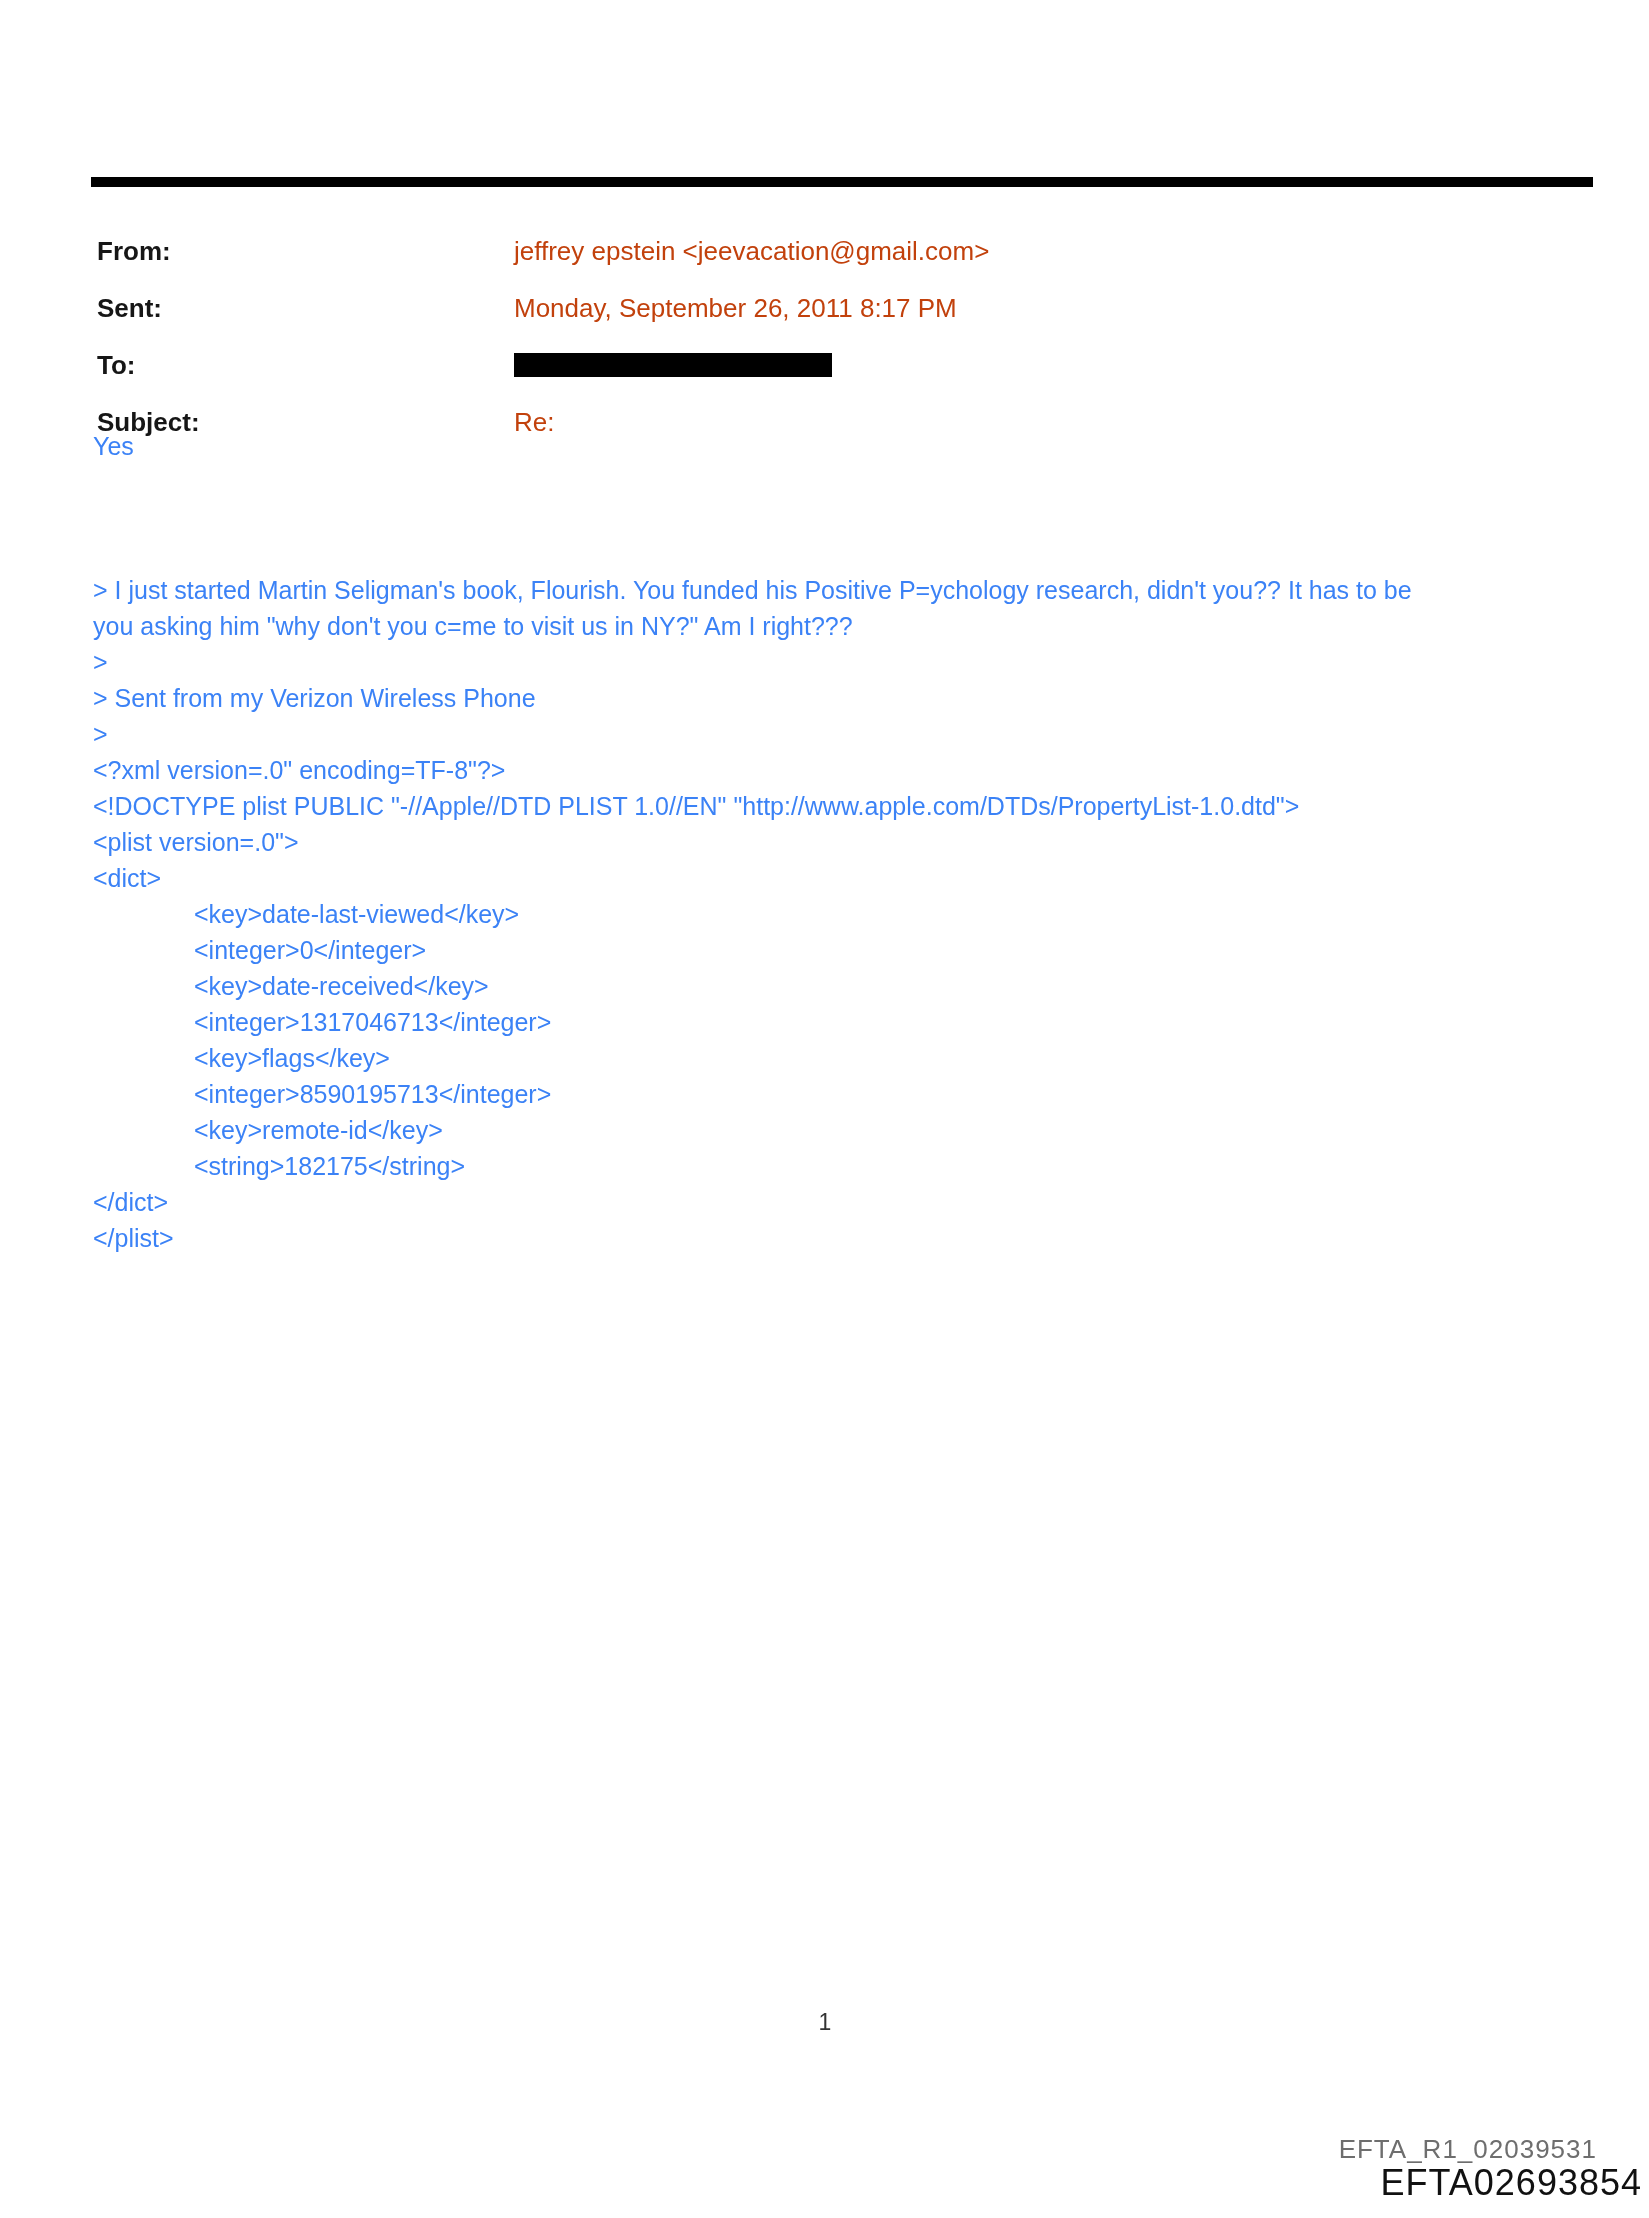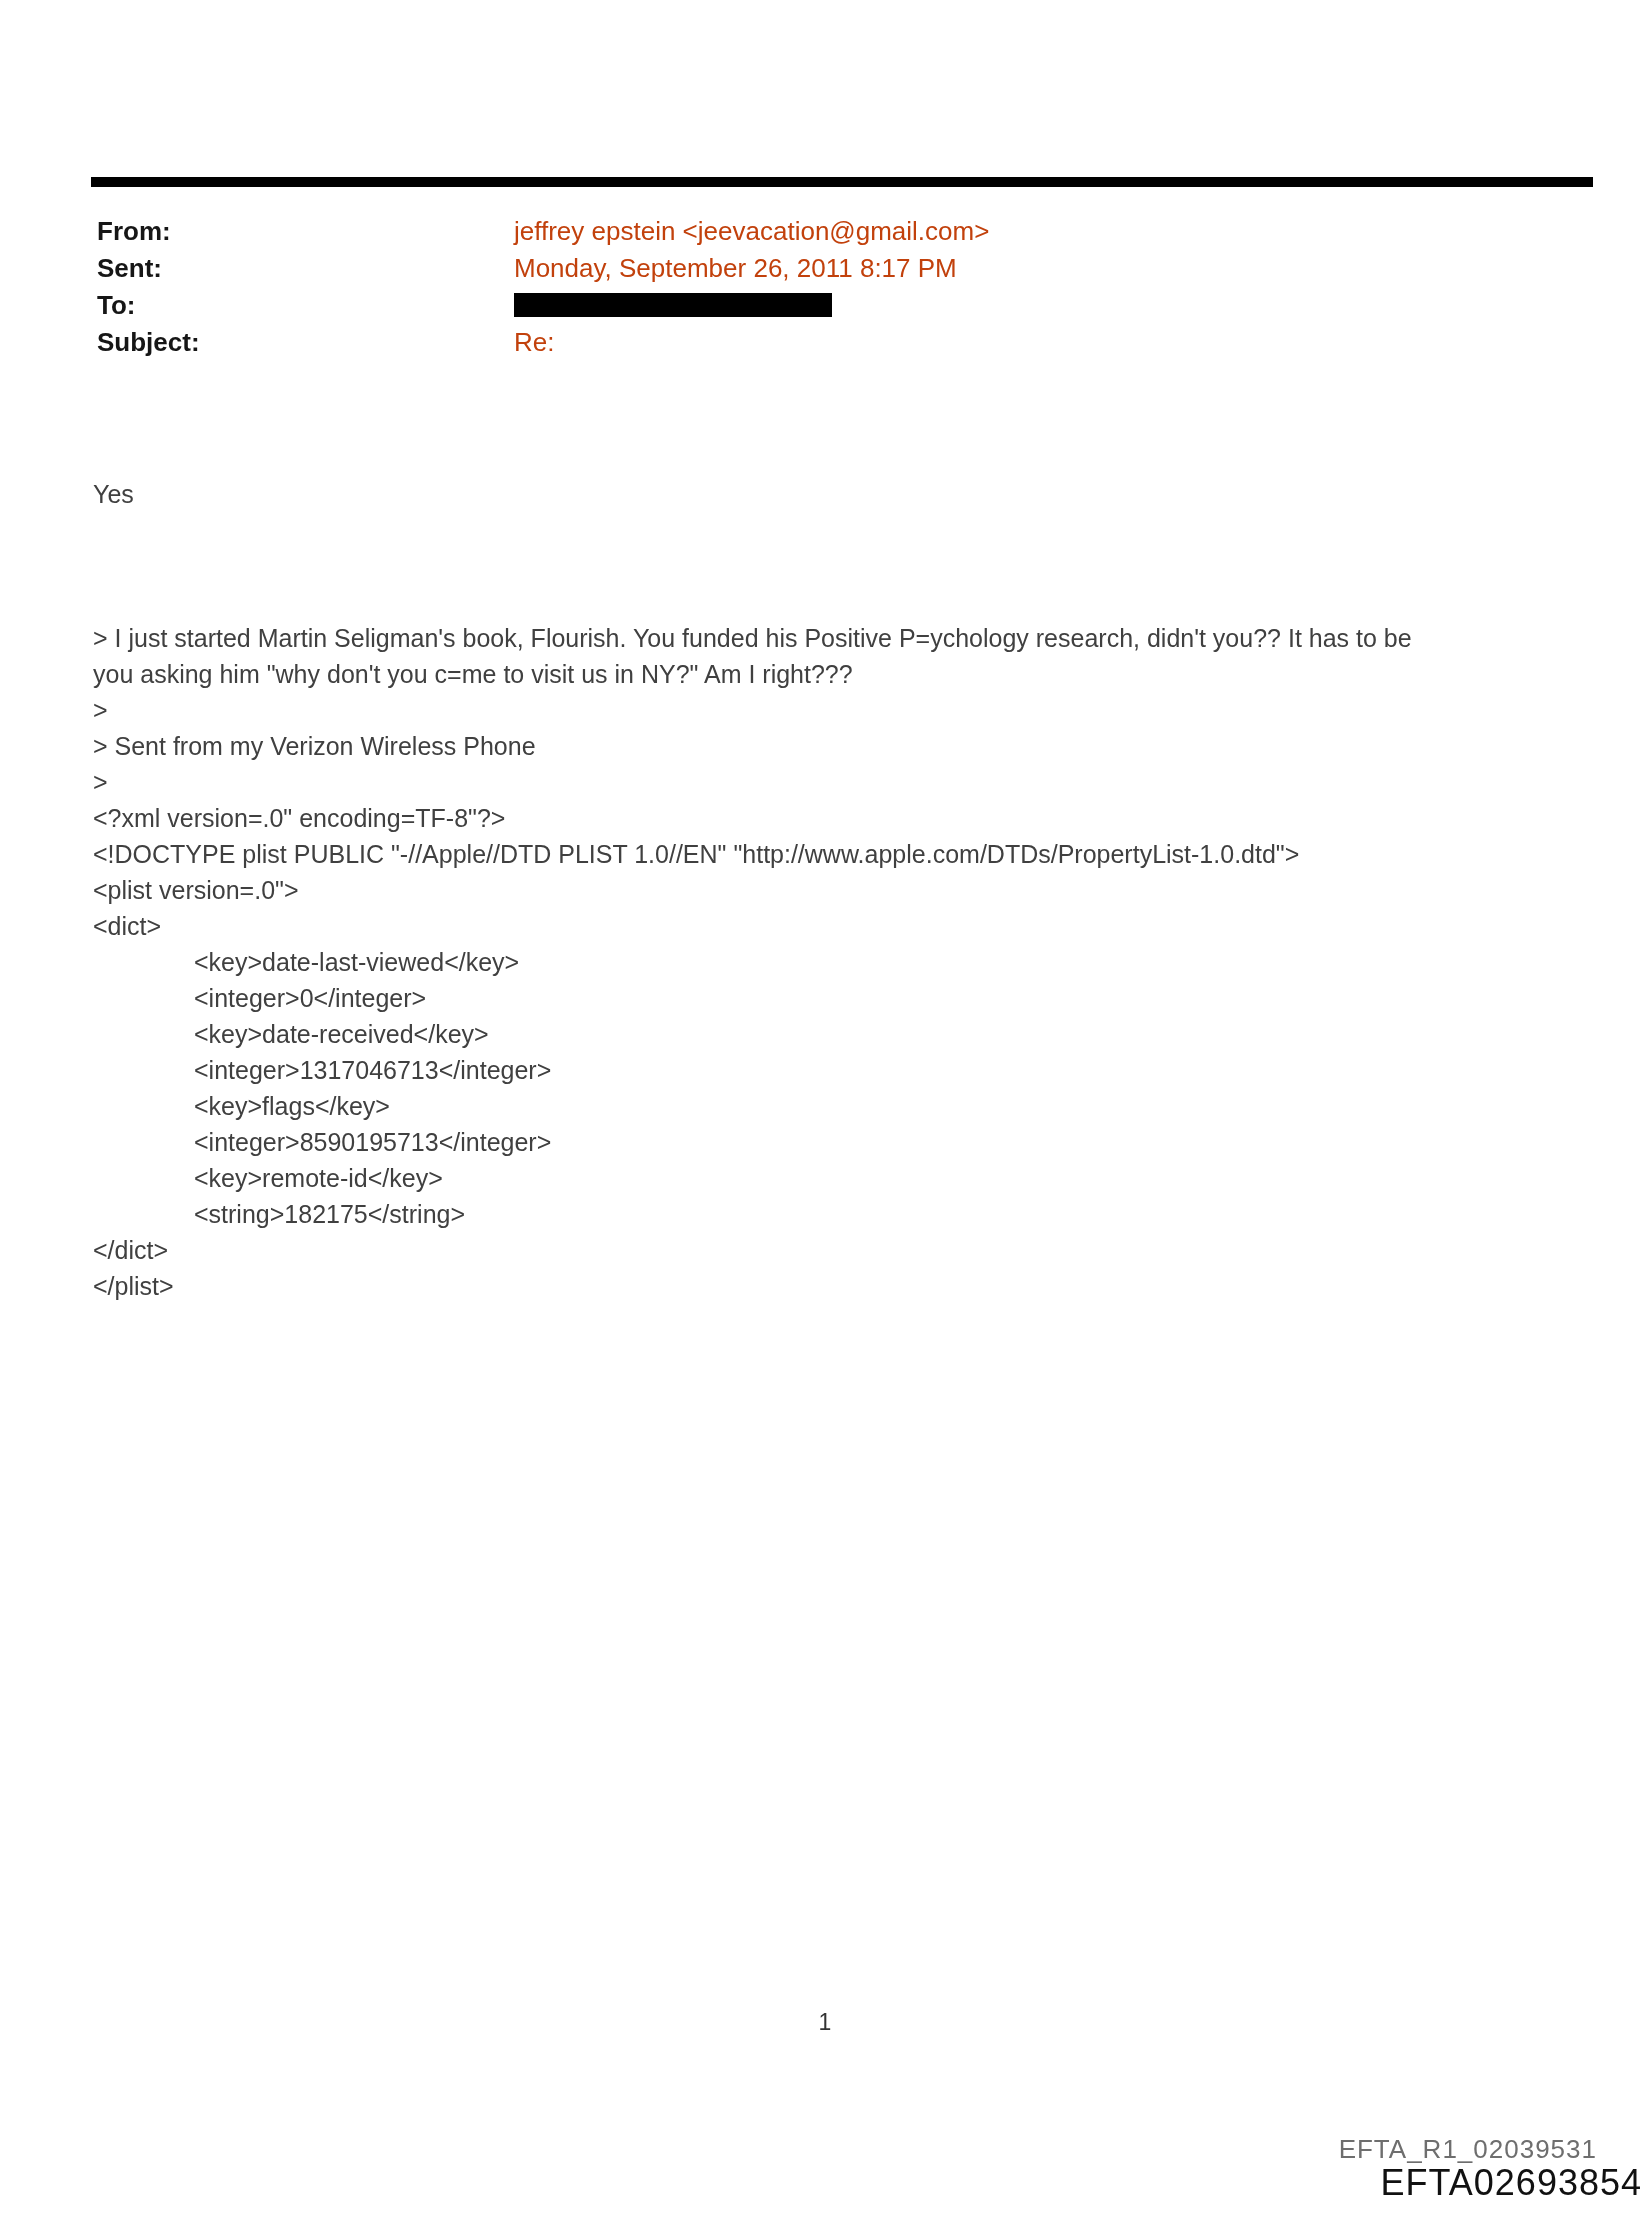--- a/index.html
+++ b/index.html
@@ -26,20 +26,21 @@
     left: 97px;
     top: 213px;
     width: 1456px;
     font-size: 26px;
   }
   .header-row {
     display: flex;
     align-items: flex-end;
     line-height: 37px;
     min-height: 37px;
+    margin-top: 20px;
   }
   .header-label {
     width: 417px;
     font-weight: bold;
     color: #161616;
   }
   .header-value {
     color: #c2410c;
   }
   .redaction-bar {
@@ -49,22 +50,21 @@
     background: #000000;
     margin-top: 5.8px;
     vertical-align: top;
   }
   .email-body {
     position: absolute;
     left: 93px;
     top: 428px;
     width: 1514px;
     font-size: 25px;
-    color: #404040;
-    margin-top: 48px;
+    color: #3b82f6;
   }
   .body-line {
     min-height: 36px;
     line-height: 36px;
     white-space: pre;
   }
   .indent-1 { padding-left: 101px; }
   .page-number {
     position: absolute;
     left: 0;

